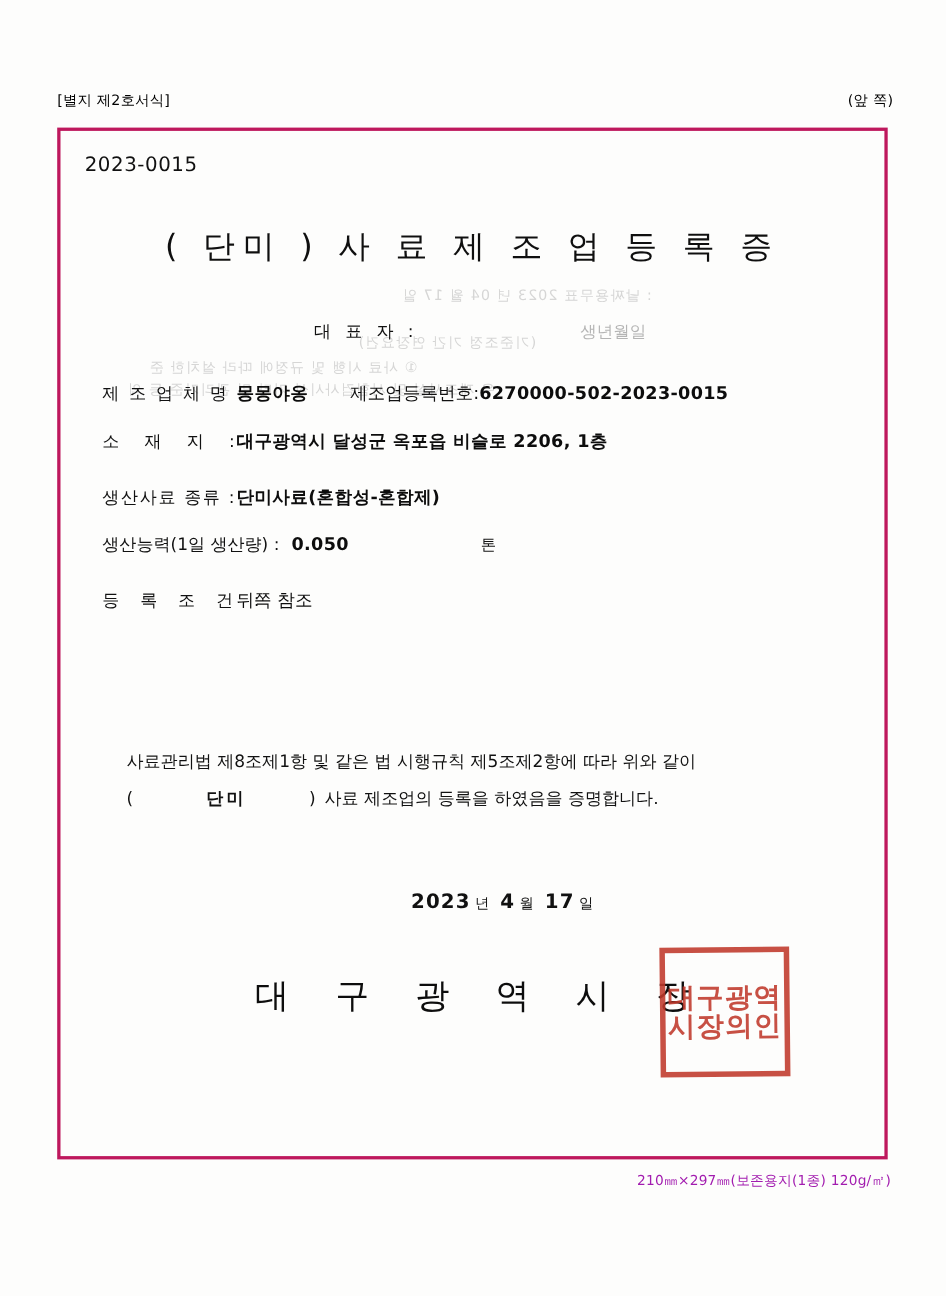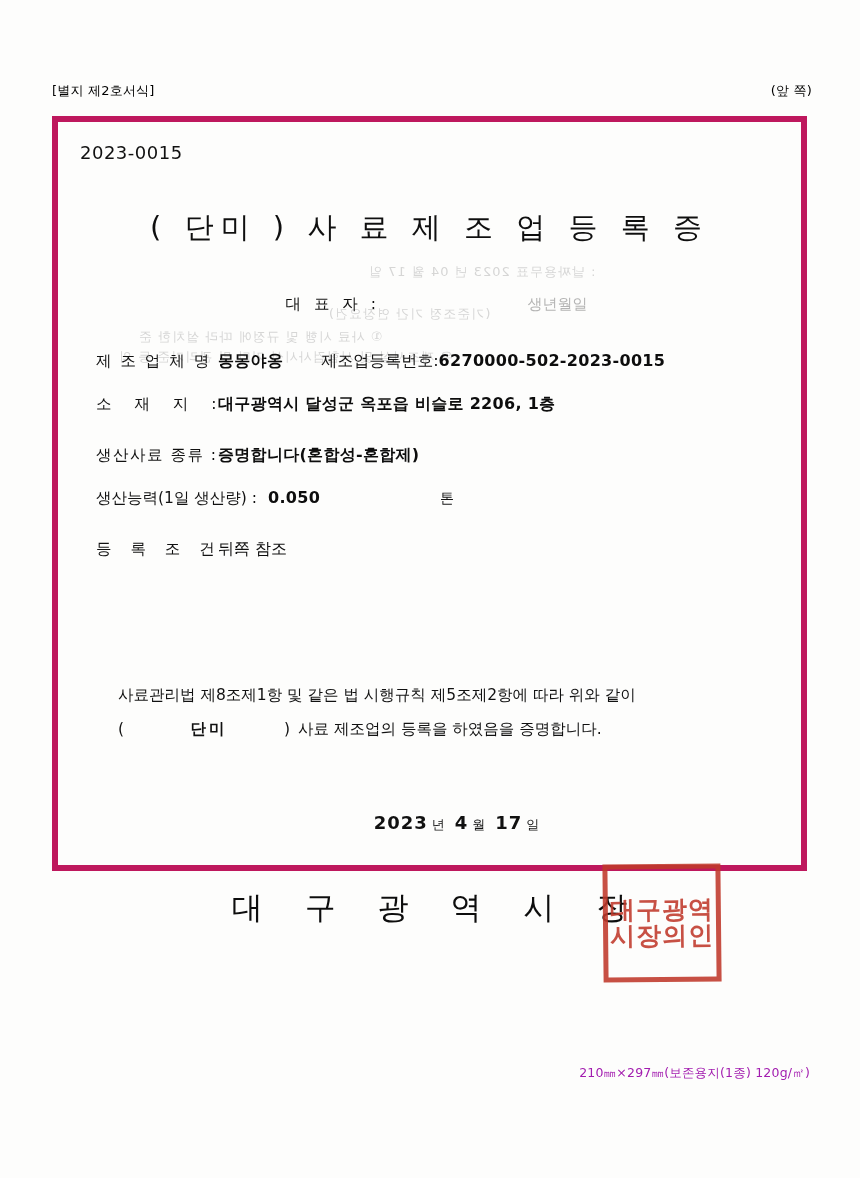--- a/index.html
+++ b/index.html
@@ -35,22 +35,22 @@
     color: #000000;
   }
   .header-left { letter-spacing: 0.2px; }
   .header-right { letter-spacing: 0.2px; }
 
   .cert-frame {
     position: absolute;
     top: 116px;
     left: 52px;
     width: 755px;
-    height: 755px;
-    border: 6px solid #be185d;
+    height: 938px;
+    border: 3px solid #be185d;
     box-sizing: border-box;
     background: transparent;
   }
 
   .doc-number {
     position: absolute;
     top: 20px;
     left: 22px;
     font-size: 18px;
     letter-spacing: 0.5px;
@@ -247,21 +247,21 @@
       <div class="field-value value-strong">6270000-502-2023-0015</div>
     </div>
 
     <div class="field-row">
       <div class="field-label label-w3">소 재 지 :</div>
       <div class="field-value value-strong">대구광역시 달성군 옥포읍 비슬로 2206, 1층</div>
     </div>
 
     <div class="field-row" style="margin-top:30px;">
       <div class="field-label label-w4">생산사료 종류 :</div>
-      <div class="field-value value-strong">증명합니다(혼합성-혼합제)</div>
+      <div class="field-value value-strong">단미사료(혼합성-혼합제)</div>
     </div>
 
     <div class="field-row">
       <div class="field-label label-w5">생산능력(1일 생산량) :</div>
       <div class="field-value value-strong">0.050</div>
       <div class="unit-ton">톤</div>
     </div>
 
     <div class="field-row" style="margin-top:30px;">
       <div class="field-label label-w6">등 록 조 건 :</div>

